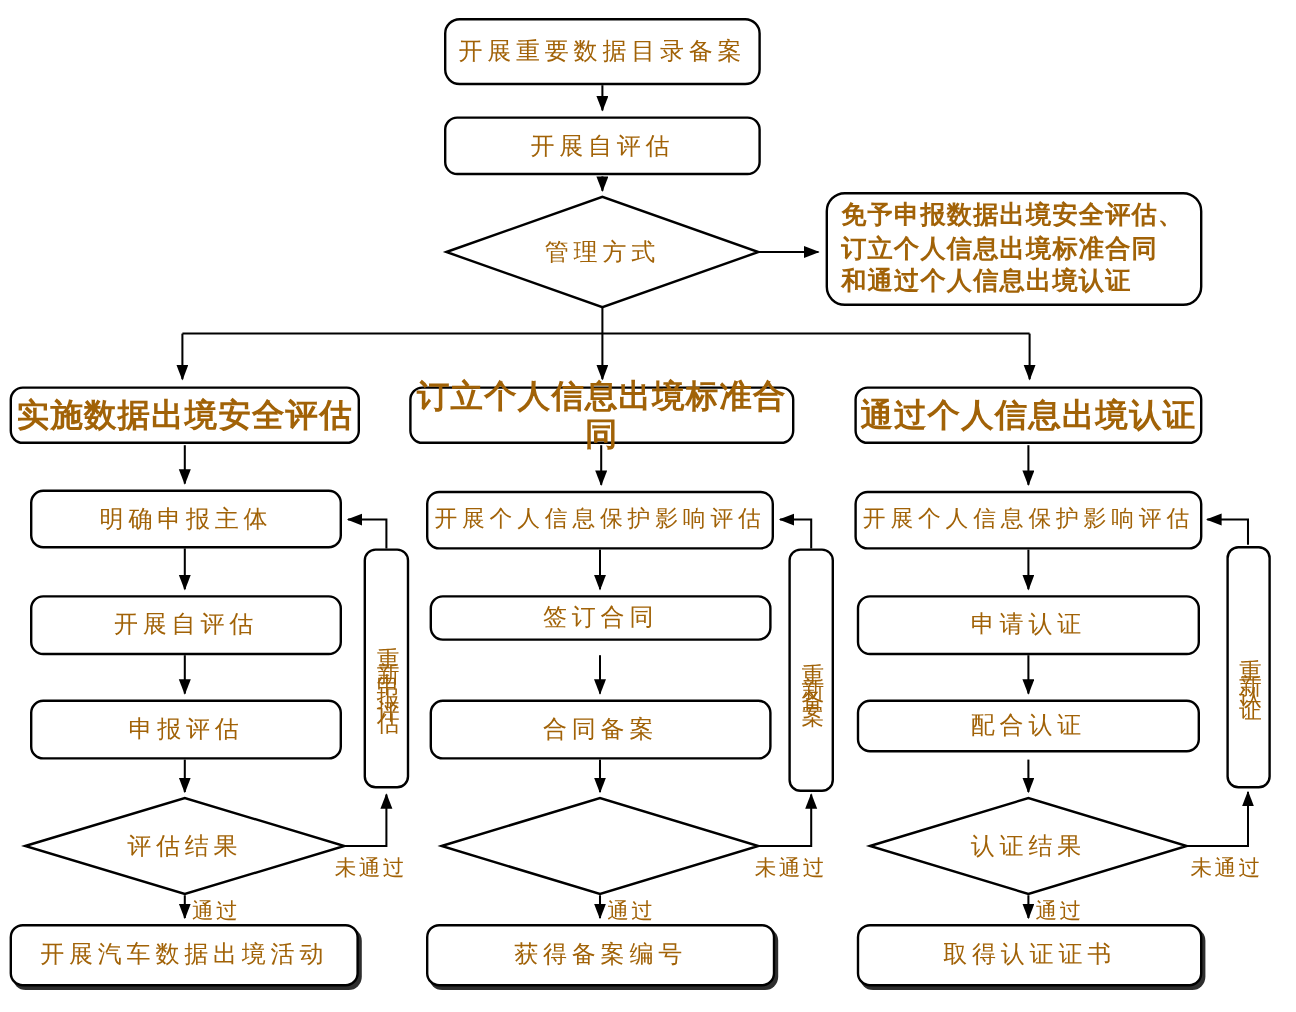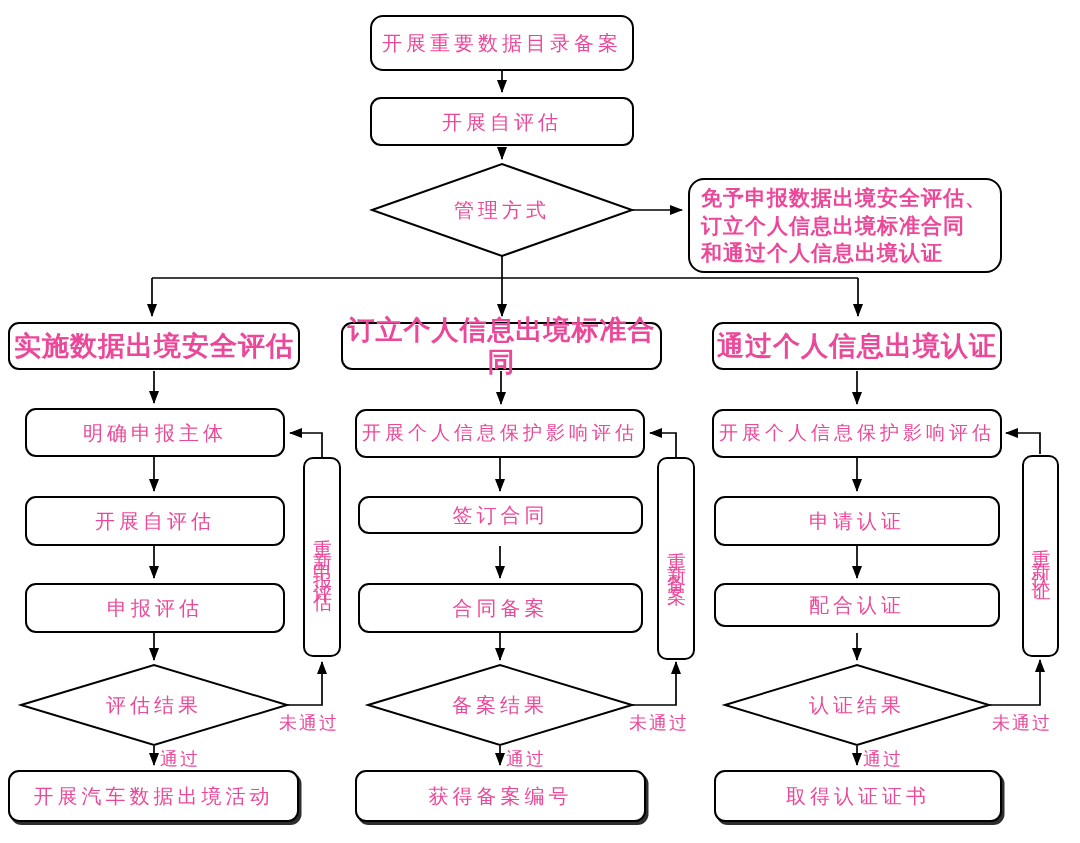--- a/index.html
+++ b/index.html
@@ -1,18 +1,18 @@
 <!DOCTYPE html>
 <html><head>
 <meta charset="utf-8">
 <style>
   html,body{margin:0;padding:0;background:#fff;}
   .stage{
     position:relative;width:1080px;height:843px;background:#ffffff;
-    font-family:"Liberation Serif","DejaVu Serif",serif;color:#ec4899;overflow:hidden;
+    font-family:"Liberation Serif","DejaVu Serif",serif;color:#a16207;overflow:hidden;
   }
   .wires{position:absolute;left:0;top:0;width:1080px;height:843px;}
   .wires path{fill:none;stroke:#000;stroke-width:1.7;}
   .wires polygon.dshape{fill:#fff;stroke:#000;stroke-width:2;}
   .box{
     position:absolute;box-sizing:border-box;background:#fff;border:2px solid #000;
     border-radius:11px;display:flex;align-items:center;justify-content:center;
     font-size:20px;letter-spacing:4px;text-align:center;line-height:1.2;
   }
   .bold{
@@ -83,41 +83,40 @@
 
     <polygon class="dshape" points="372,210 502,164 632,210 502,256"></polygon>
     <polygon class="dshape" points="21,705 154,665 287,705 154,745"></polygon>
     <polygon class="dshape" points="368,705 500,665 632,705 500,745"></polygon>
     <polygon class="dshape" points="725,705 857,665 989,705 857,745"></polygon>
   </svg>
 
   <div class="box" style="left:370px;top:15px;width:264px;height:56px;border-radius:13px;">开展重要数据目录备案</div>
   <div class="box" style="left:370px;top:97px;width:264px;height:49px;">开展自评估</div>
   <div class="dlabel" style="left:402px;top:197px;width:200px;height:26px;">管理方式</div>
-  <div class="box bold note" style="left:688px;top:178px;width:314px;height:95px;">免予申报数据出境安全评估、
+  <div class="box bold note" style="left:688px;top:160px;width:314px;height:95px;">免予申报数据出境安全评估、
 订立个人信息出境标准合同
 和通过个人信息出境认证</div>
 
   <div class="box bold" style="left:8px;top:322px;width:292px;height:48px;">实施数据出境安全评估</div>
   <div class="box bold" style="left:341px;top:322px;width:321px;height:48px;">订立个人信息出境标准合同</div>
   <div class="box" style="left:25px;top:408px;width:260px;height:49px;">明确申报主体</div>
 
   <div class="box bold" style="left:712px;top:322px;width:290px;height:48px;">通过个人信息出境认证</div>
   <div class="box" style="left:25px;top:496px;width:260px;height:50px;">开展自评估</div>
   <div class="box" style="left:25px;top:583px;width:260px;height:50px;">申报评估</div>
   <div class="dlabel" style="left:54px;top:692px;width:200px;height:26px;">评估结果</div>
   <div class="box vbox" style="left:303px;top:457px;width:38px;height:200px;">重新申报评估</div>
   <div class="box shadow" style="left:8px;top:770px;width:291px;height:52px;">开展汽车数据出境活动</div>
   <div class="elabel" style="left:160px;top:747px;">通过</div>
   <div class="elabel" style="left:279px;top:711px;">未通过</div>
 
   <div class="box" style="left:355px;top:409px;width:290px;height:49px;font-size:19px;">开展个人信息保护影响评估</div>
   <div class="box" style="left:358px;top:496px;width:285px;height:38px;">签订合同</div>
   <div class="box" style="left:358px;top:583px;width:285px;height:50px;">合同备案</div>
-  <div class="dlabel" style="left:400px;top:692px;width:200px;height:26px;">备案结果</div>
   <div class="box vbox" style="left:657px;top:457px;width:38px;height:203px;">重新备案</div>
   <div class="box shadow" style="left:355px;top:770px;width:291px;height:52px;">获得备案编号</div>
   <div class="elabel" style="left:506px;top:747px;">通过</div>
   <div class="elabel" style="left:629px;top:711px;">未通过</div>
 
   <div class="box" style="left:712px;top:409px;width:290px;height:49px;font-size:19px;">开展个人信息保护影响评估</div>
   <div class="box" style="left:714px;top:496px;width:286px;height:50px;">申请认证</div>
   <div class="box" style="left:714px;top:583px;width:286px;height:44px;">配合认证</div>
   <div class="dlabel" style="left:757px;top:692px;width:200px;height:26px;">认证结果</div>
   <div class="box vbox" style="left:1022px;top:455px;width:37px;height:202px;">重新认证</div>

